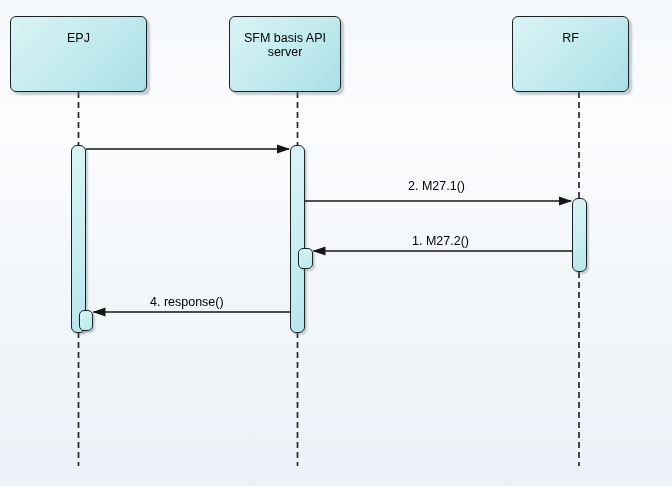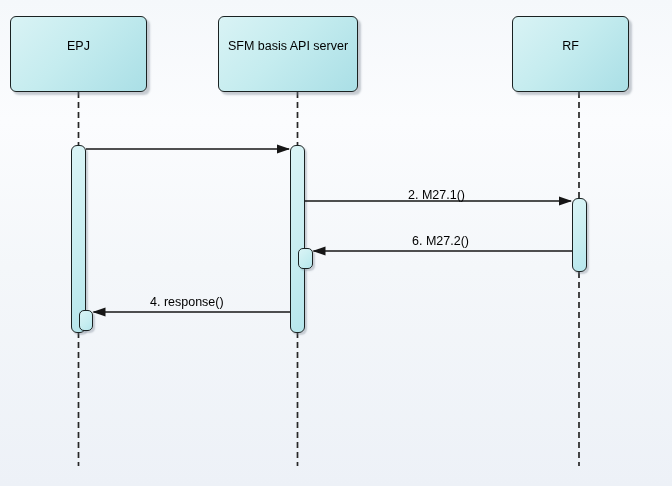--- a/index.html
+++ b/index.html
@@ -10,21 +10,21 @@
     font-family:"Liberation Sans",sans-serif;
     overflow:hidden;
   }
   .layer{position:absolute;left:0;top:0;pointer-events:none;}
   .actor-box{
     position:absolute;top:16px;height:76px;
     background:linear-gradient(135deg,#d9f3f5 0%,#c5ecef 45%,#aadfe6 100%);
     border:1.8px solid #1a2222;border-radius:6px;
     box-shadow:3px 3px 2px rgba(115,125,140,0.38);
     box-sizing:border-box;
-    text-align:center;padding-top:22px;
+    text-align:center;padding-top:14px;
     font-size:12.5px;color:#000;
   }
   .activation{
     position:absolute;
     background:linear-gradient(135deg,#daf4f6 0%,#c6edf0 60%,#b6e6ec 100%);
     border:1.5px solid #1a2222;border-radius:6px;
     box-shadow:2px 2px 1.5px rgba(115,125,140,0.35);
     box-sizing:border-box;
   }
   .activation.small{border-radius:5px;}
@@ -40,21 +40,21 @@
 
   <svg class="layer" width="672" height="486">
     <line x1="78.5" y1="92" x2="78.5" y2="466" stroke="#262626" stroke-width="1.7" stroke-dasharray="6 4"></line>
     <line x1="297.5" y1="92" x2="297.5" y2="466" stroke="#262626" stroke-width="1.7" stroke-dasharray="6 4"></line>
     <line x1="579" y1="92" x2="579" y2="466" stroke="#262626" stroke-width="1.7" stroke-dasharray="6 4"></line>
   </svg>
 
   <div class="actor-box" style="left:10px;width:137px">
     <span>EPJ</span>
   </div>
-  <div class="actor-box" style="left:218px;width:140px">
+  <div class="actor-box" style="left:229px;width:112px">
     <span>SFM basis API server</span>
   </div>
   <div class="actor-box" style="left:512px;width:117px">
     <span>RF</span>
   </div>
 
   <div class="activation" style="left:71px;top:145px;width:15px;height:188px"></div>
   <div class="activation" style="left:290px;top:145px;width:15px;height:188px"></div>
   <div class="activation" style="left:572px;top:198px;width:15px;height:74px"></div>
   <div class="activation small" style="left:297.5px;top:248px;width:15px;height:21px"></div>
@@ -68,17 +68,17 @@
     <line x1="305" y1="201" x2="571" y2="201" stroke="#161616" stroke-width="1.7"></line>
     <polygon points="572,201 559,196.5 559,205.5" fill="#161616"></polygon>
 
     <line x1="572" y1="251" x2="313.5" y2="251" stroke="#161616" stroke-width="1.7"></line>
     <polygon points="312.5,251 325.5,246.5 325.5,255.5" fill="#161616"></polygon>
 
     <line x1="290" y1="312" x2="93.5" y2="312" stroke="#161616" stroke-width="1.7"></line>
     <polygon points="92.5,312 105.5,307.5 105.5,316.5" fill="#161616"></polygon>
   </svg>
 
-  <div class="msg-label" style="left:408px;top:188px">2. M27.1()</div>
-  <div class="msg-label" style="left:412px;top:234px">6. M27.2()</div>
+  <div class="msg-label" style="left:408px;top:179px">2. M27.1()</div>
+  <div class="msg-label" style="left:412px;top:234px">1. M27.2()</div>
   <div class="msg-label" style="left:150px;top:295px">4. response()</div>
 
 </div>
 
 </body></html>

